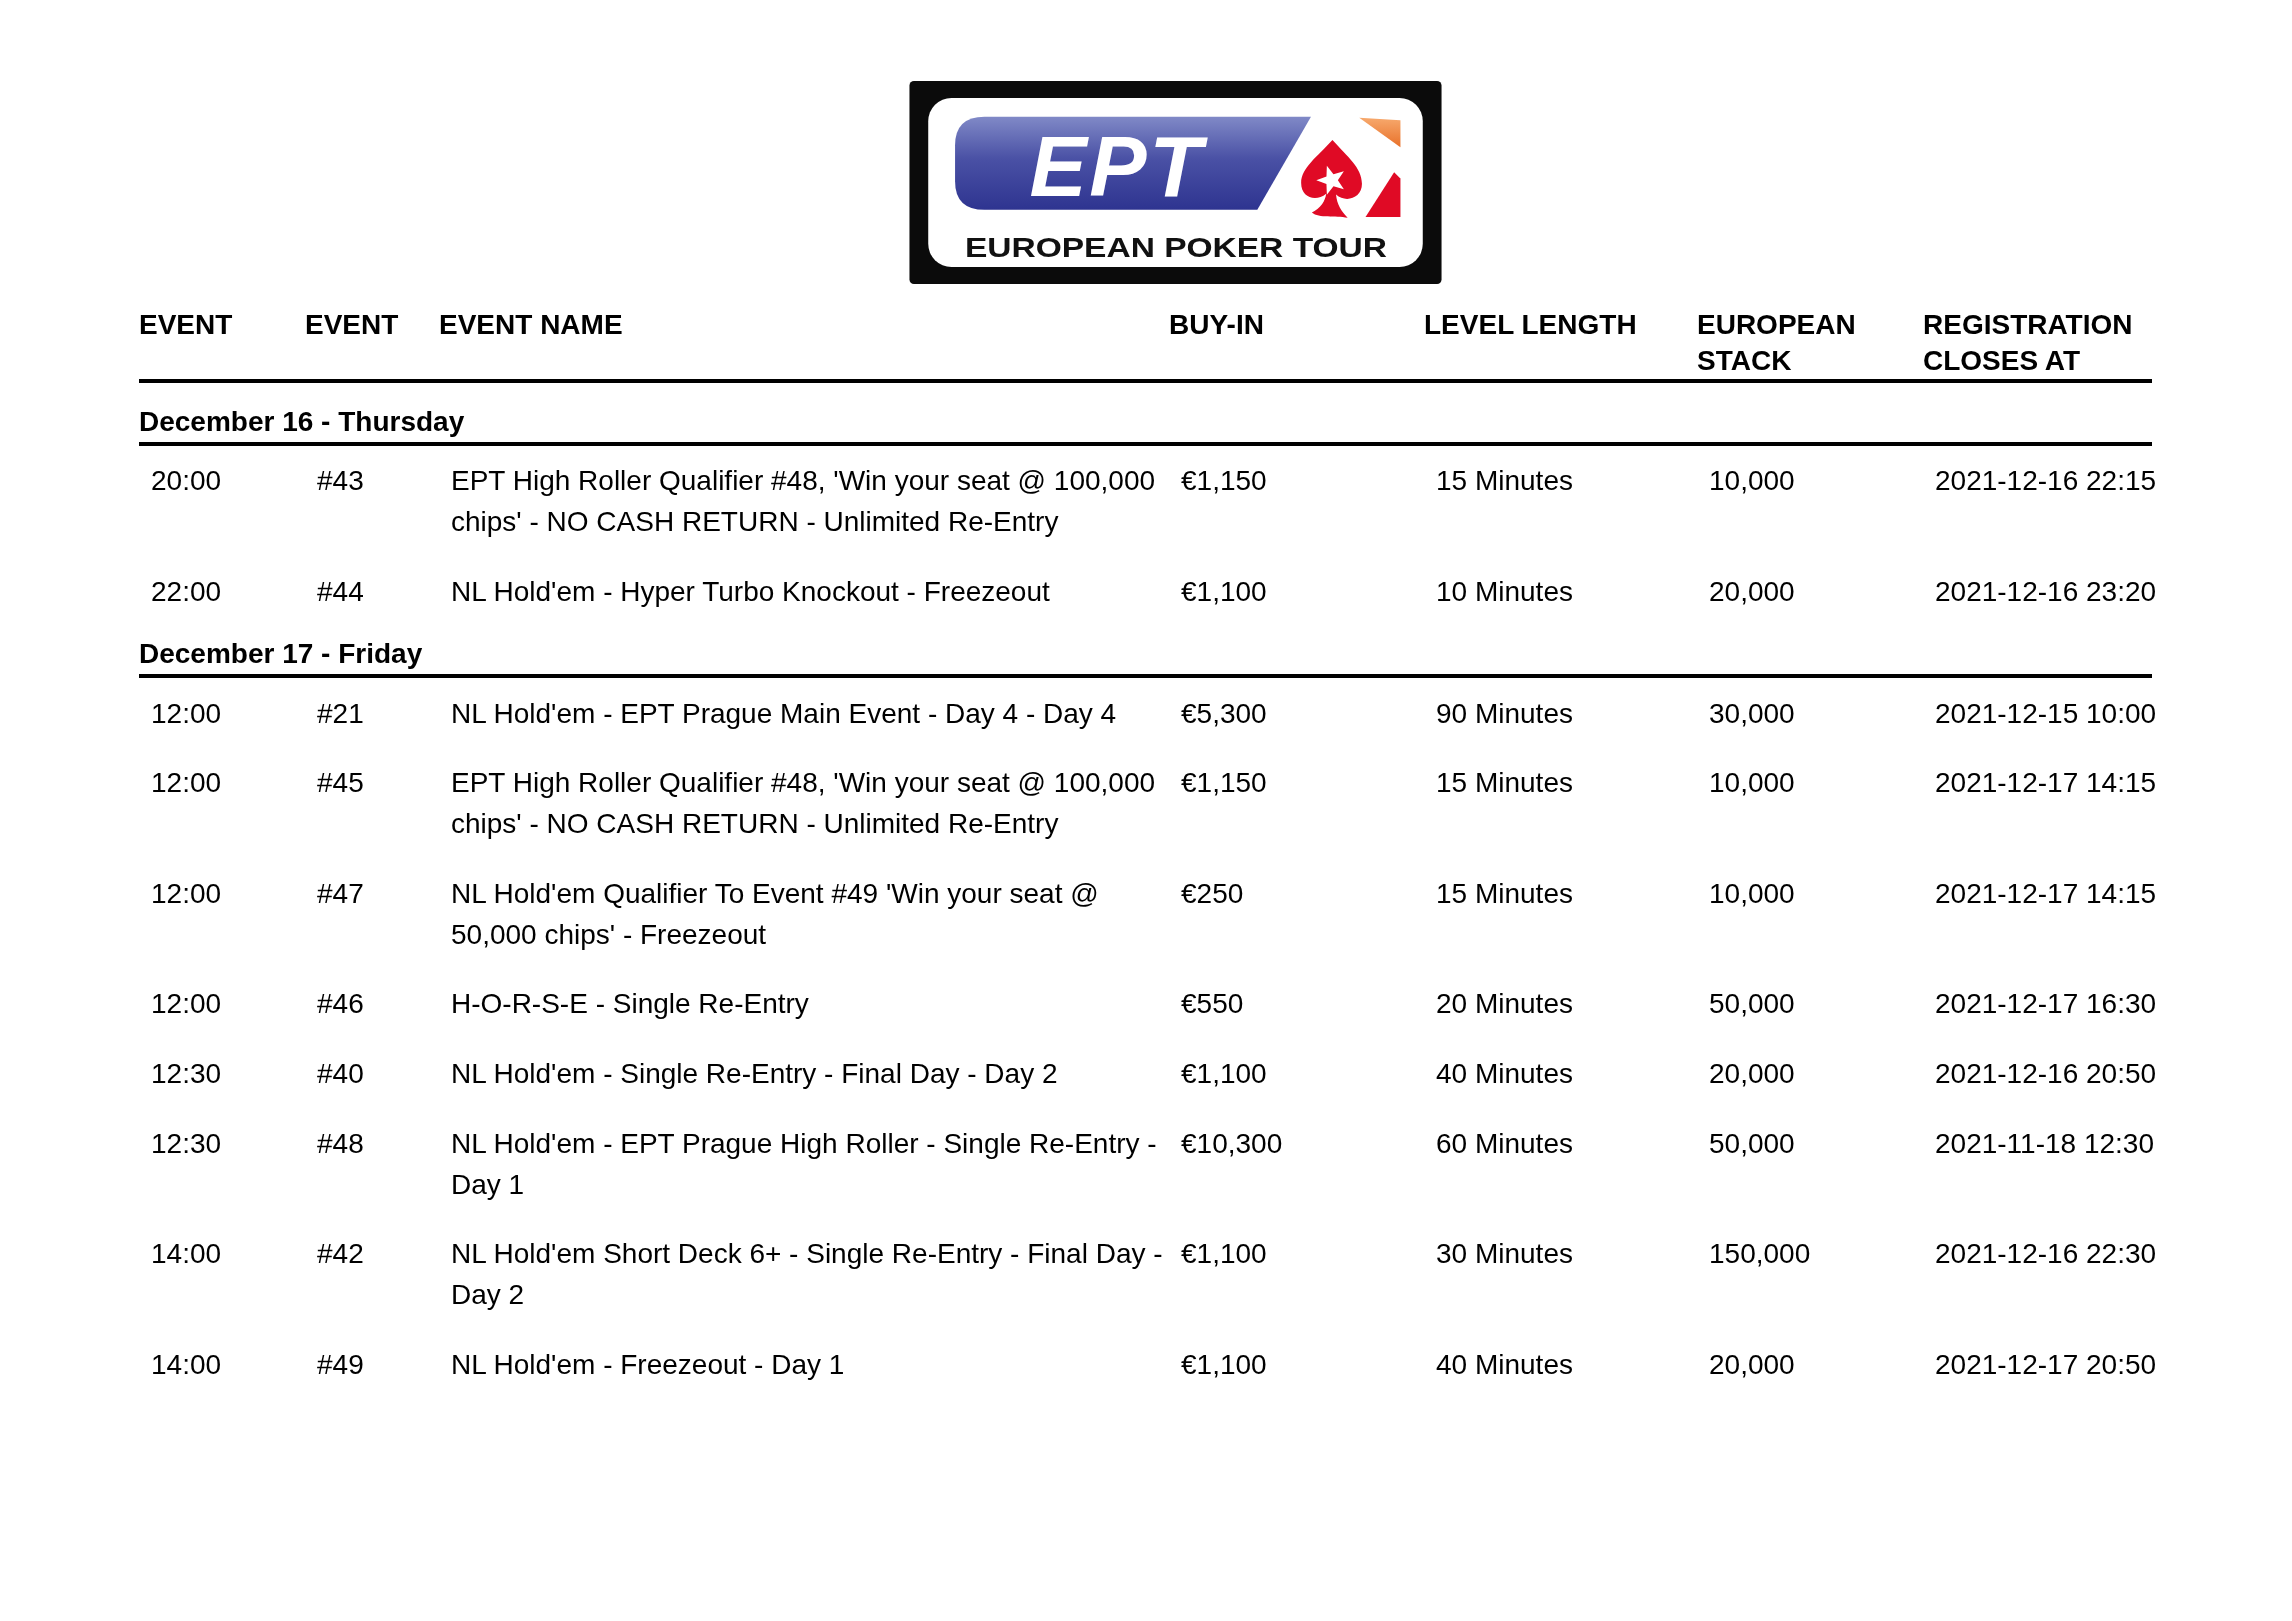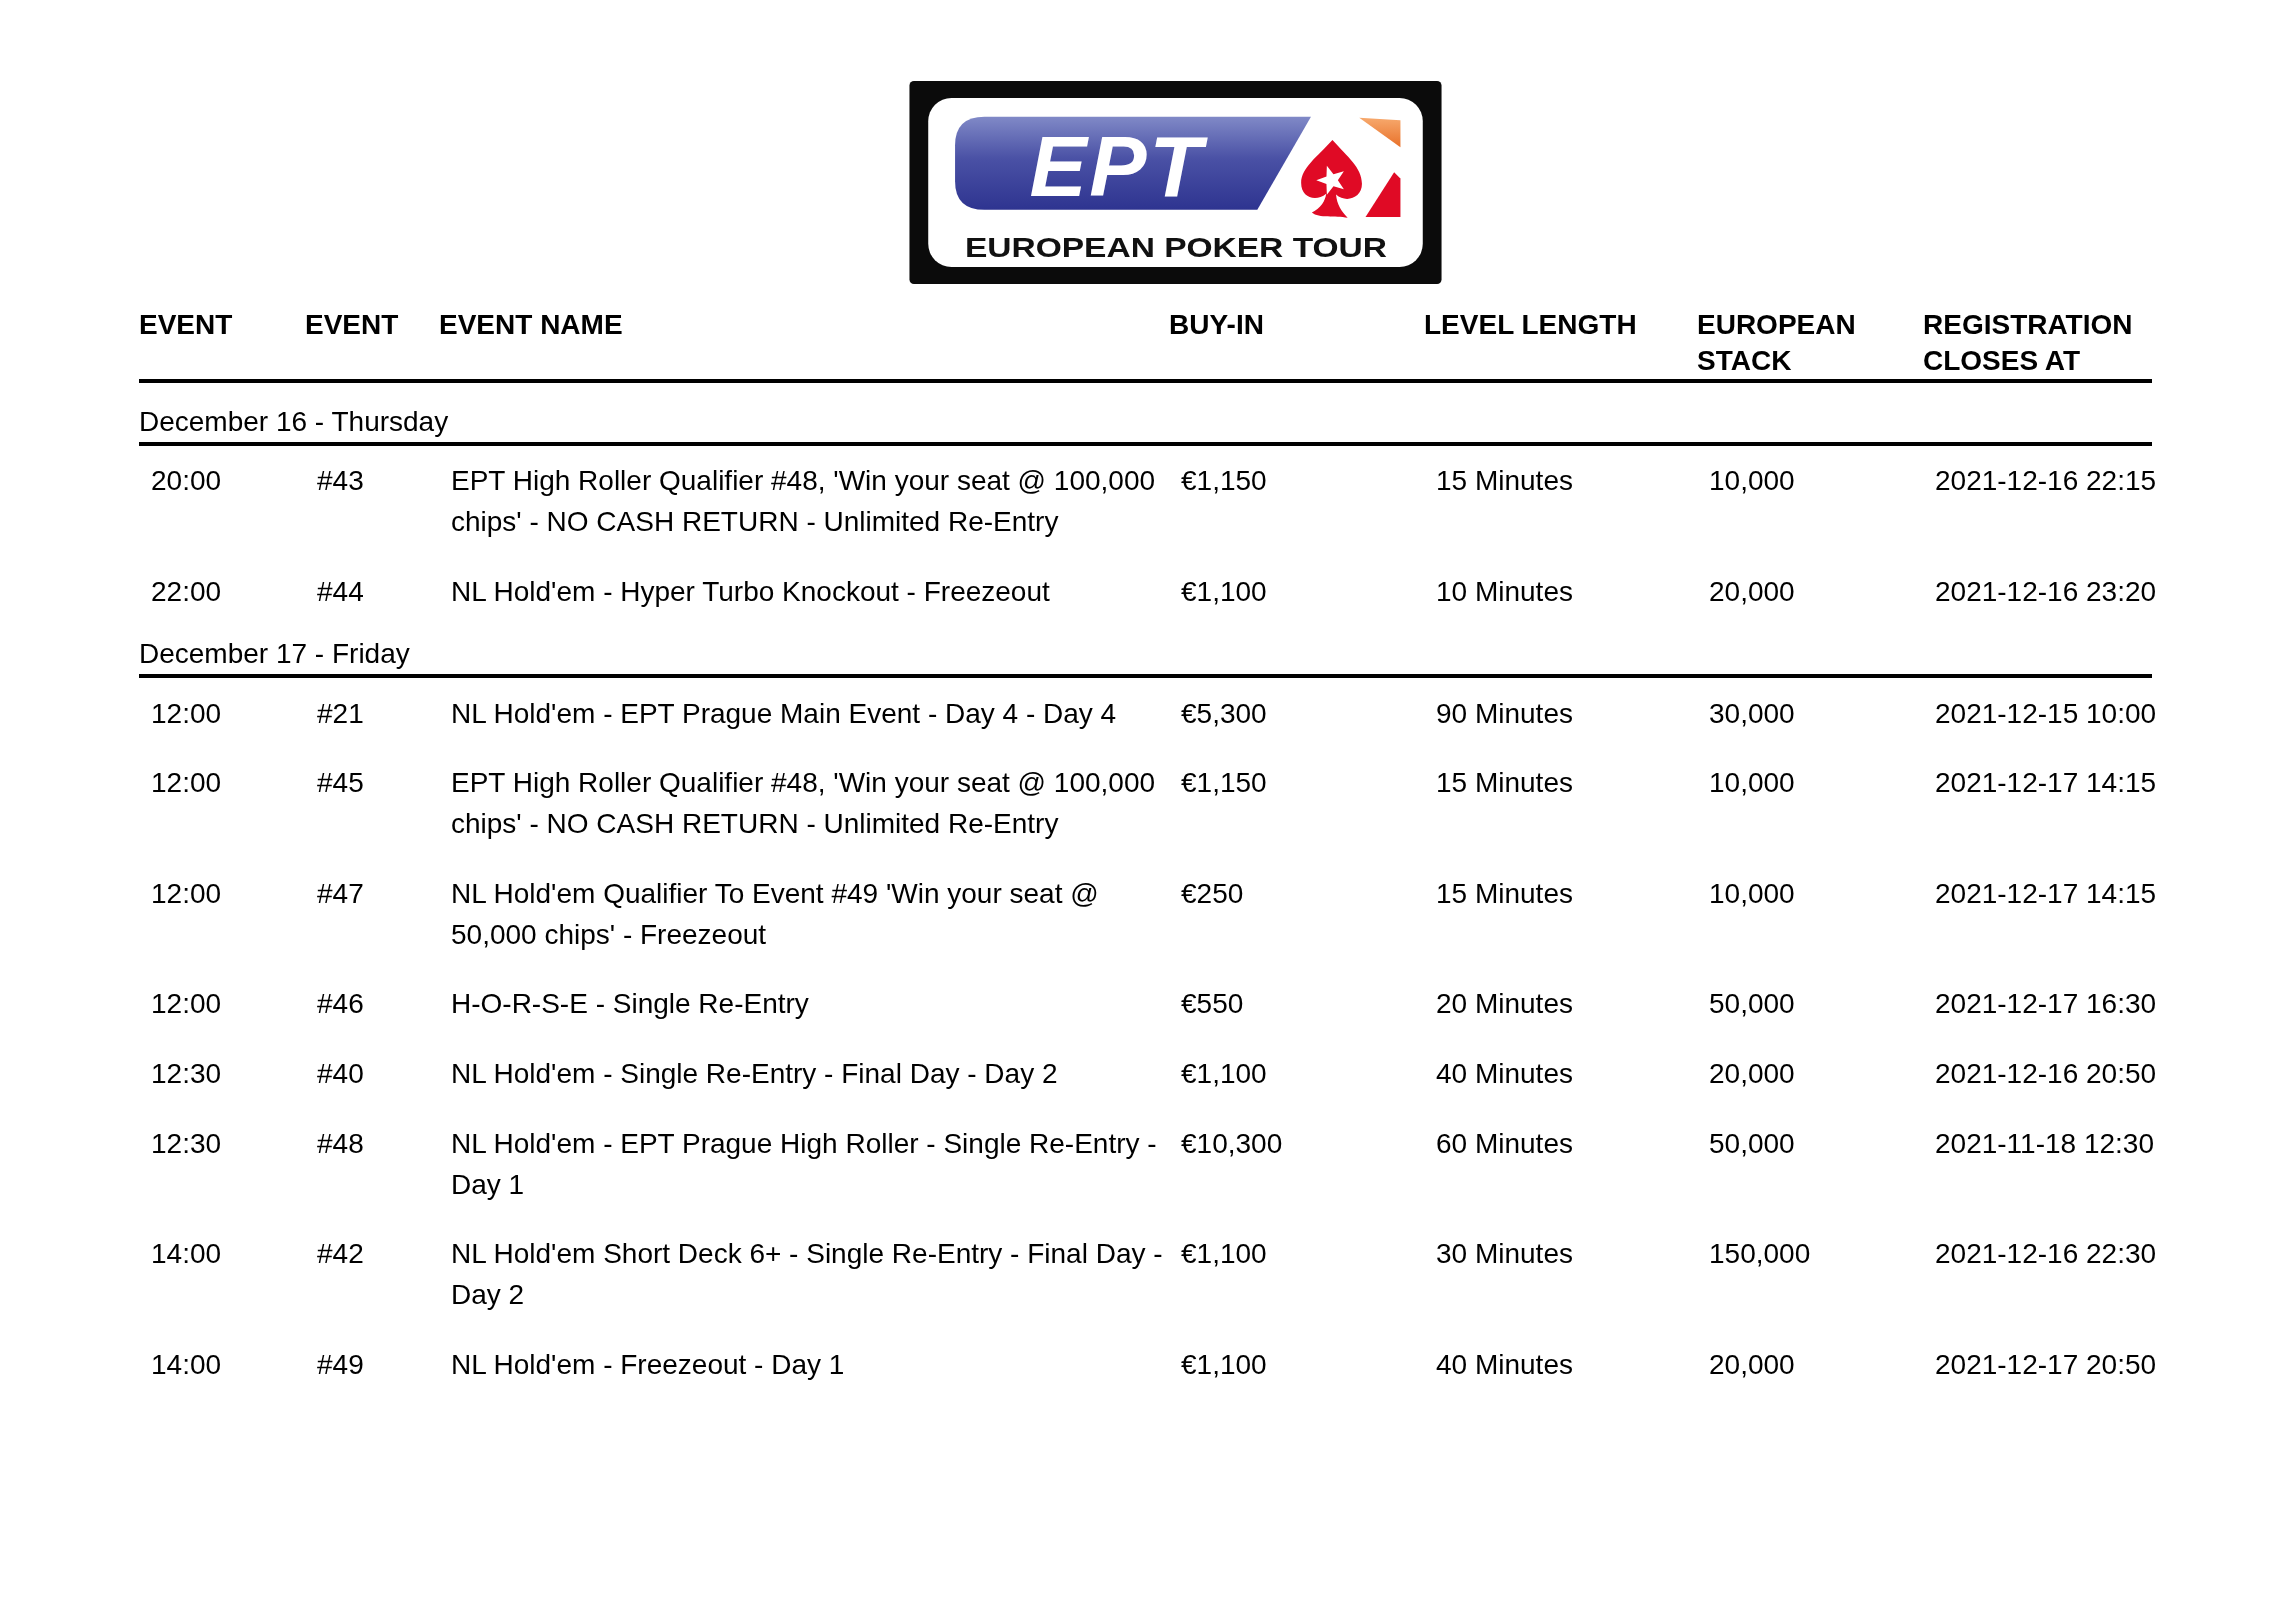--- a/index.html
+++ b/index.html
@@ -26,21 +26,21 @@
     display: grid;
     grid-template-columns: 166px 134px 730px 255px 273px 226px 229px;
   }
   .thead {
     font-weight: bold;
     line-height: 36px;
     border-bottom: 4.5px solid #000;
   }
   .thead .cell { padding-right: 16px; }
   .section-head {
-    font-weight: normal;
+    font-weight: bold;
     padding-top: 7.2px;
     border-bottom: 4.5px solid #000;
   }
   .section:first-child .section-head { padding-top: 18px; }
   .row { padding: 14.3px 0; margin-left: 12px; }
   .cell { padding-right: 12.5px; }
   .cell.nowrap { white-space: nowrap; padding-right: 0; }
 </style>
 </head>
 <body>

